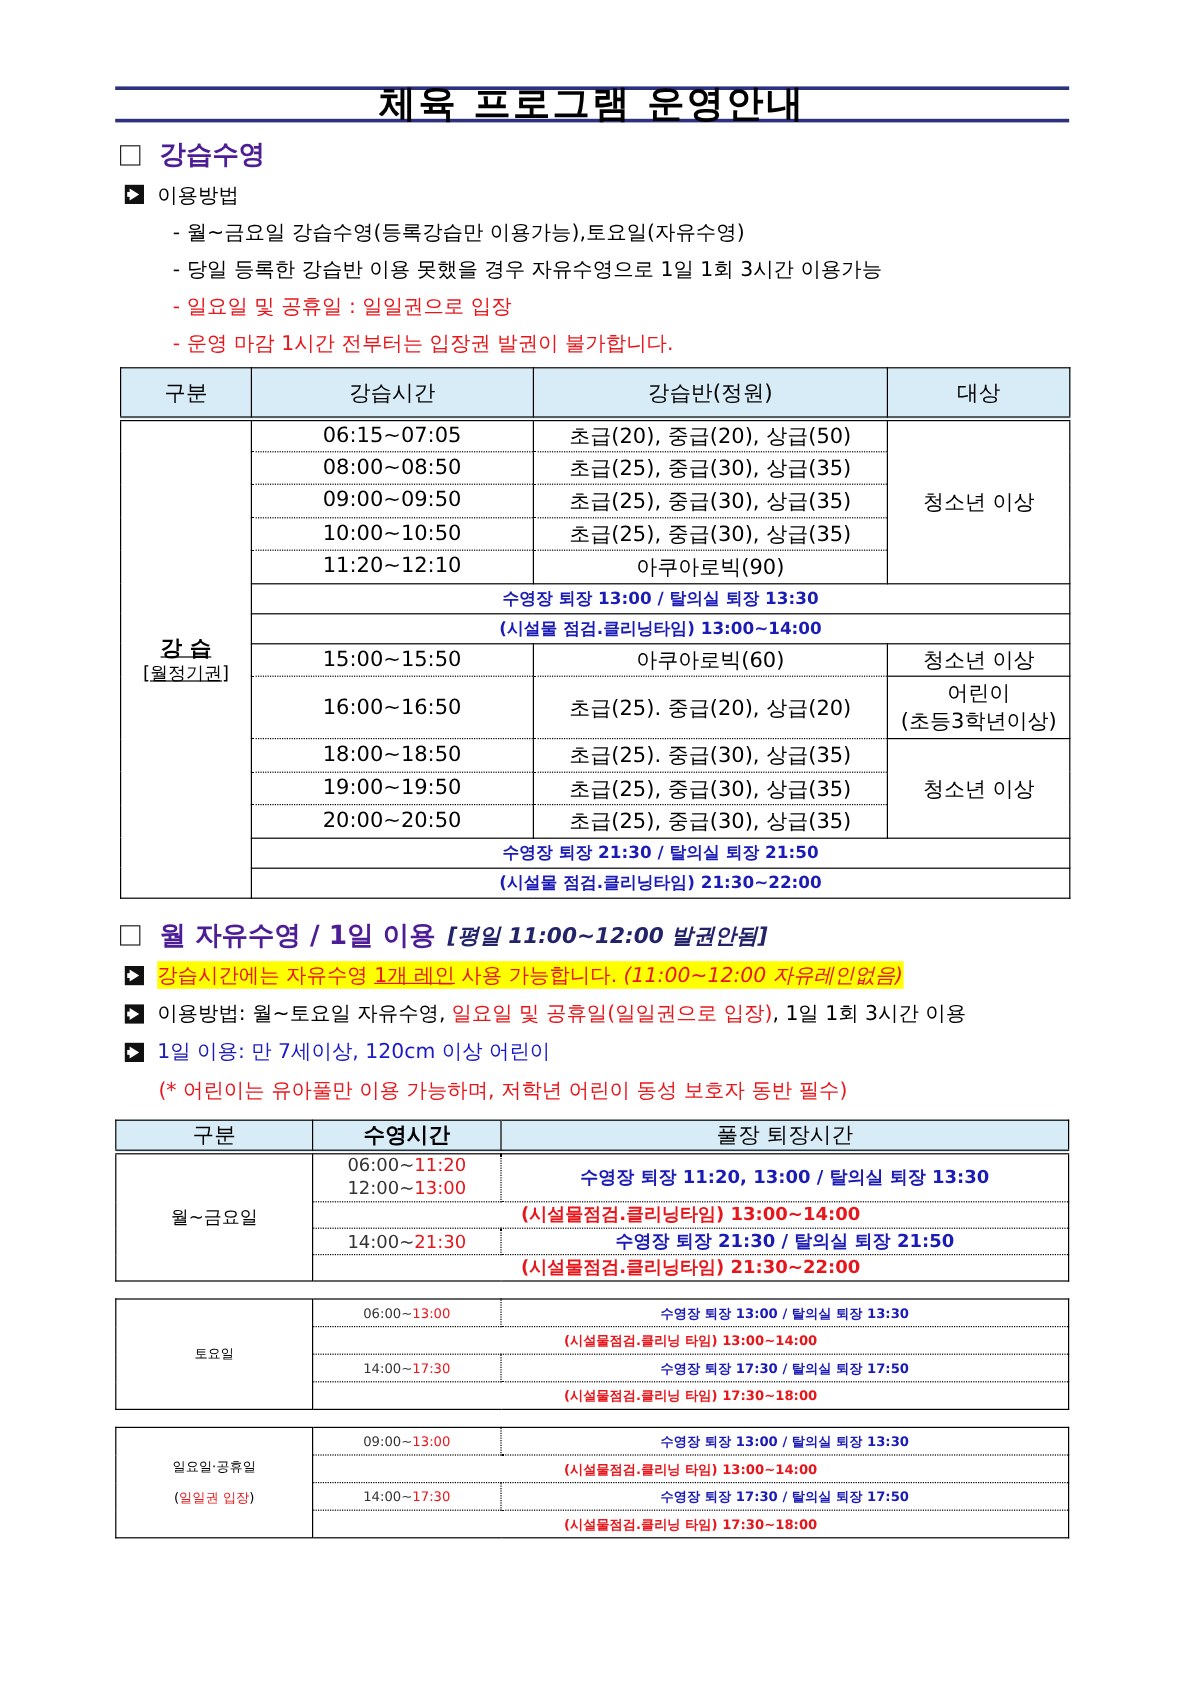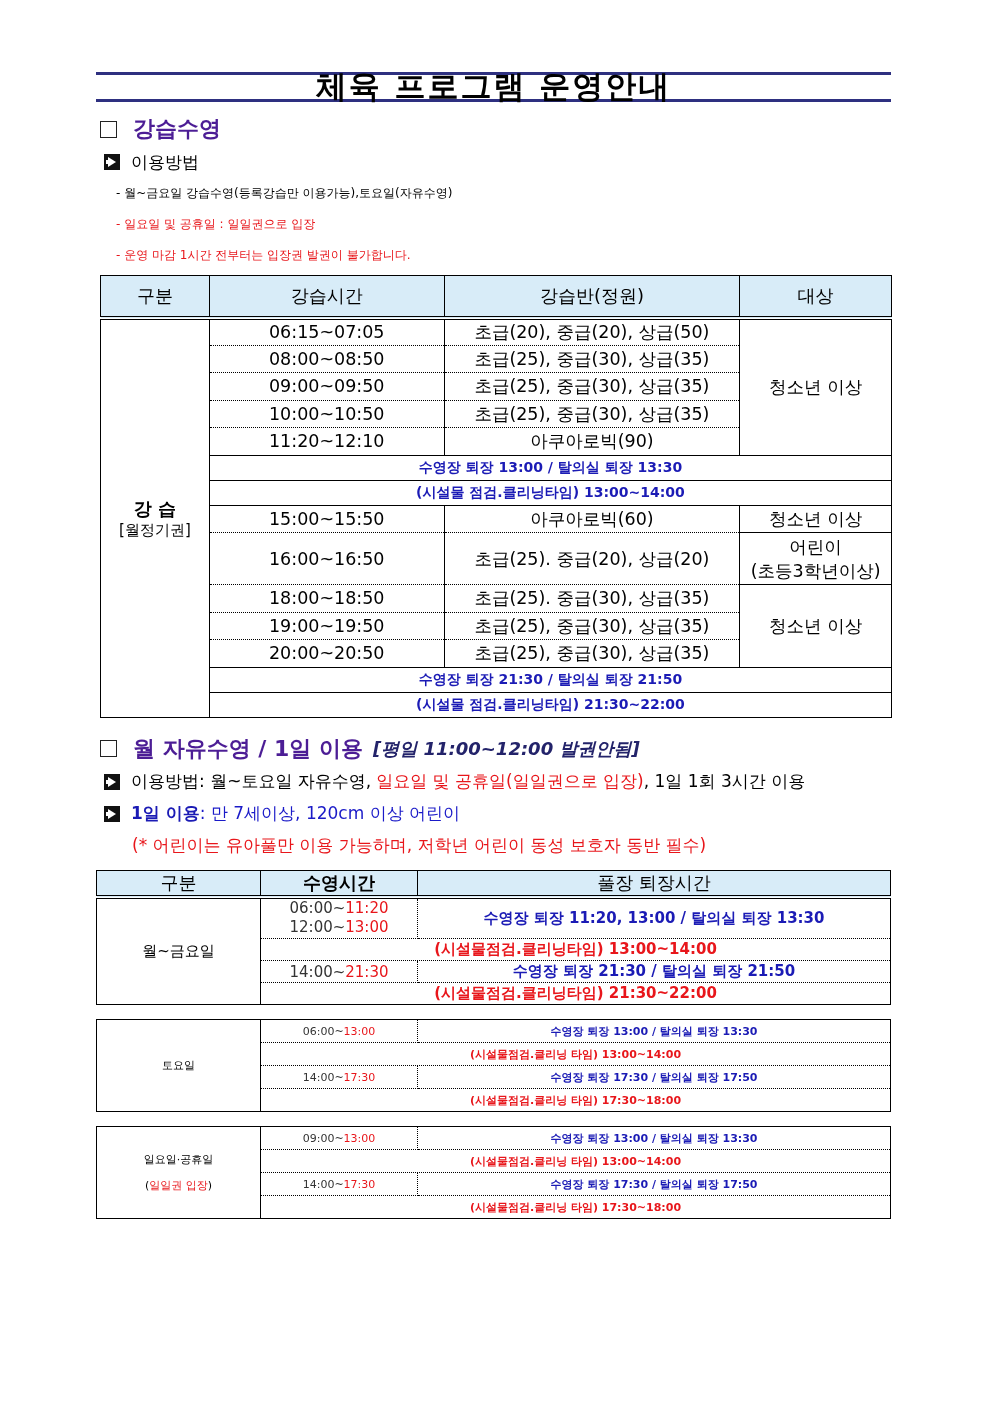--- a/index.html
+++ b/index.html
@@ -8,34 +8,34 @@
   .title-bar { border-top: 3px solid #2e3080; border-bottom: 3px solid #2e3080; height: 30px; display: flex; align-items: center; justify-content: center; }
   .title-bar h1 { font-size: 31px; font-weight: bold; letter-spacing: 2px; }
   .sec-head { display: flex; align-items: center; margin-top: 10px; height: 34px; }
   .checkbox { width: 17px; height: 17px; border: 1.5px solid #222; margin-right: 16px; margin-left: 4px; }
   .sec-title { font-size: 22px; font-weight: bold; color: #4c1d95; }
   .sec-note { font-size: 18px; font-weight: bold; font-style: italic; color: #23236a; margin-left: 10px; }
   .arrow-line { display: flex; align-items: center; height: 32px; font-size: 17px; margin-left: 8px; }
   .arrow-icon { width: 16px; height: 16px; background: #111; margin-right: 11px; position: relative; flex: none; }
   .arrow-icon::after { content: ""; position: absolute; left: 4px; top: 3px; width: 0; height: 0; border-top: 5px solid transparent; border-bottom: 5px solid transparent; border-left: 8px solid #fff; }
   .arrow-icon::before { content: ""; position: absolute; left: 2px; top: 6px; width: 4px; height: 4px; background: #fff; }
-  .dash-line { font-size: 12px; height: 31px; display: flex; align-items: center; margin-left: 20px; }
+  .dash-line { font-size: 17px; height: 31px; display: flex; align-items: center; margin-left: 48px; }
   .red { color: #e8161b; }
   .blue { color: #1a1ac8; }
   .darkblue { color: #1b1bb5; }
-  .bold { font-weight: bold; }
+  .bold { font-weight: normal; }
   table { border-collapse: collapse; width: 100%; }
   .t1 { margin-top: 4px; margin-left: 4px; width: 792px; }
   .t1 th { background: #d8ecf8; font-weight: normal; font-size: 18px; height: 42px; border: 1px solid #000; }
   .t1 thead tr { border-bottom: 4px double #000; }
   .t1 td { font-size: 17.5px; text-align: center; border-left: 1px solid #000; border-right: 1px solid #000; height: 27.5px; }
   .t1 td.dot { border-bottom: 1px dotted #000; }
   .t1 td.solid { border-bottom: 1px solid #000; }
   .t1 td.note { font-size: 14px; font-weight: bold; color: #1b1bb5; height: 25px; border-bottom: 1px solid #000; }
-  .t1 .cat { font-size: 18px; font-weight: bold; border-bottom: 1px solid #000; }
+  .t1 .cat { font-size: 18px; font-weight: bold; border-bottom: 1px solid #000; text-decoration: underline; }
   .t1 .cat small { display: block; font-size: 15px; font-weight: normal; }
   .t2 { margin-top: 8px; width: 795px; }
   .t2 th { background: #d8ecf8; font-weight: normal; font-size: 18px; height: 24px; border: 1px solid #000; }
   .t2 th.dl { border-right: 1px dotted #000; font-weight: bold; }
   .t2 thead tr { border-bottom: 4px double #000; }
   .t2 td { text-align: center; height: 22px; font-size: 15px; }
   .tbox { border: 1px solid #000; margin-top: 14px; width: 795px; }
   .tbox td { text-align: center; font-size: 11px; height: 23px; }
   .catcell { border-right: 1px solid #000; font-size: 17px; width: 163px; }
   .timecell { border-right: 1px dotted #000; width: 157px; font-size: 15.5px; color: #333; }
@@ -54,20 +54,21 @@
 
   <div class="sec-head">
     <span class="checkbox"></span>
     <span class="sec-title">강습수영</span>
   </div>
   <div class="arrow-line">
     <span class="arrow-icon"></span>
     <span>이용방법</span>
   </div>
   <div class="dash-line">- 월~금요일 강습수영(등록강습만 이용가능),토요일(자유수영)</div>
+  <div class="dash-line">- 당일 등록한 강습반 이용 못했을 경우 자유수영으로 1일 1회 3시간 이용가능</div>
   <div class="dash-line red">- 일요일 및 공휴일 : 일일권으로 입장</div>
   <div class="dash-line red">- 운영 마감 1시간 전부터는 입장권 발권이 불가합니다.</div>
 
   <table class="t1">
     <colgroup>
         <col style="width:109px">
         <col style="width:235px">
         <col style="width:296px">
         <col style="width:152px">
       </colgroup>
@@ -146,20 +147,26 @@
     </tbody>
   </table>
 
   <div class="sec-head" style="margin-top:14px">
     <span class="checkbox"></span>
     <span class="sec-title">월 자유수영 / 1일 이용</span>
     <span class="sec-note">[평일 11:00~12:00 발권안됨]</span>
   </div>
   <div class="arrow-line">
     <span class="arrow-icon"></span>
+    <span class="hl red">
+      <span>강습시간에는 자유수영 </span><span class="ul">1개 레인</span><span> 사용 가능합니다. </span><i>(11:00~12:00 자유레인없음)</i>
+    </span>
+  </div>
+  <div class="arrow-line">
+    <span class="arrow-icon"></span>
     <span>이용방법: 월~토요일 자유수영, </span>
       <span class="red" style="margin-left:5px">일요일 및 공휴일(일일권으로 입장)</span>
       <span>, 1일 1회 3시간 이용</span>
   </div>
   <div class="arrow-line">
     <span class="arrow-icon"></span>
     <span class="darkblue bold">1일 이용</span>
       <span class="blue"> : 만 7세이상, 120cm 이상 어린이</span>
   </div>
   <div class="arrow-line red" style="margin-left:36px">(* 어린이는 유아풀만 이용 가능하며, 저학년 어린이 동성 보호자 동반 필수)</div>

